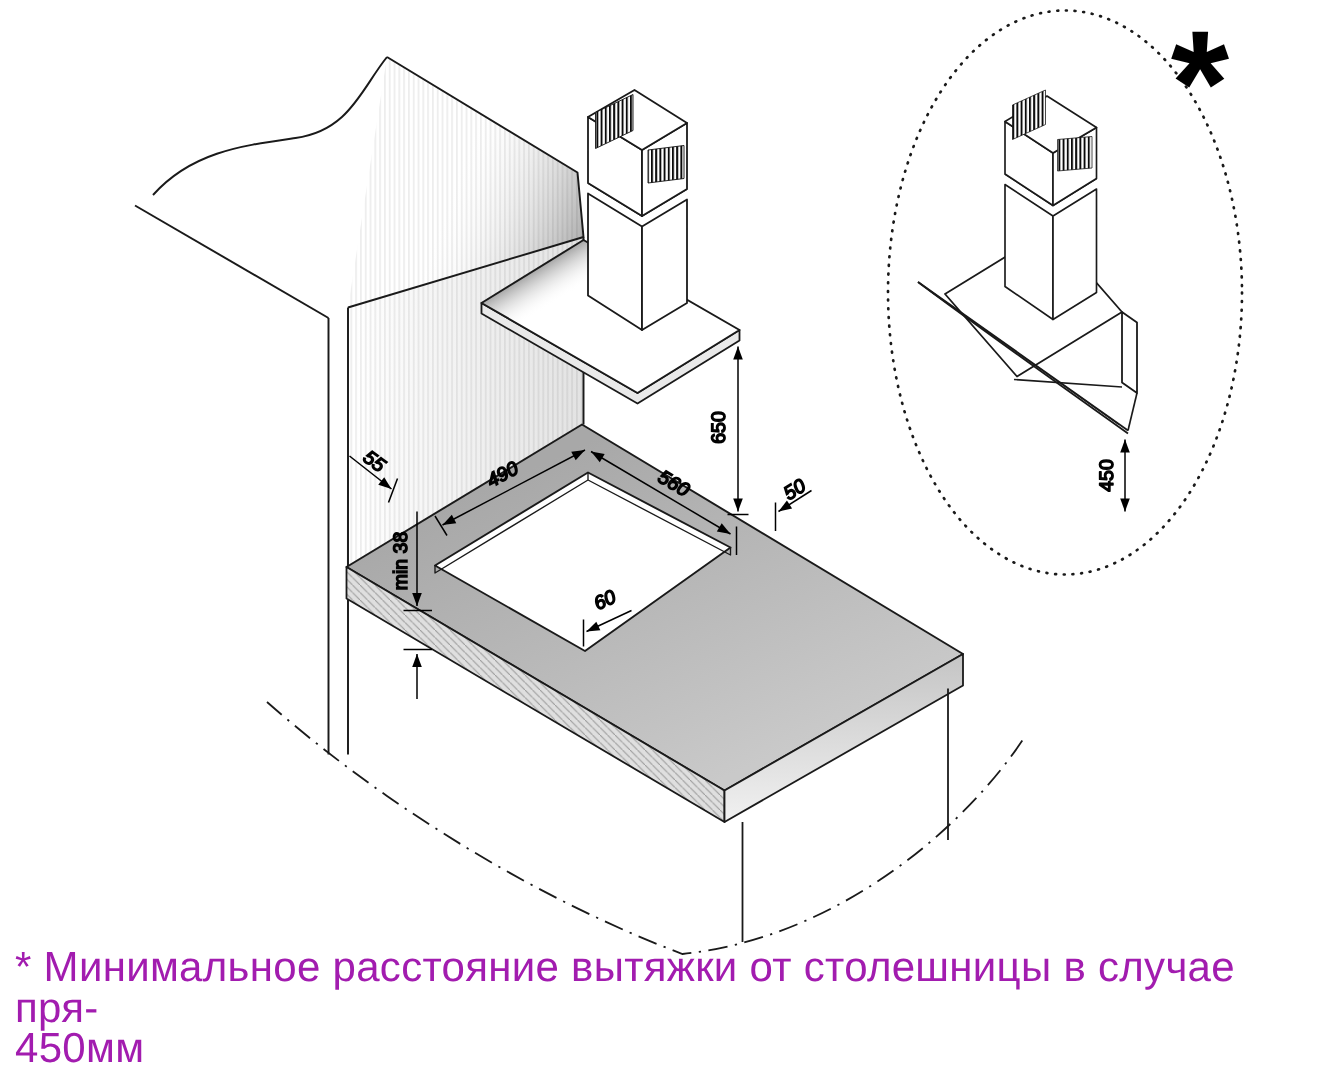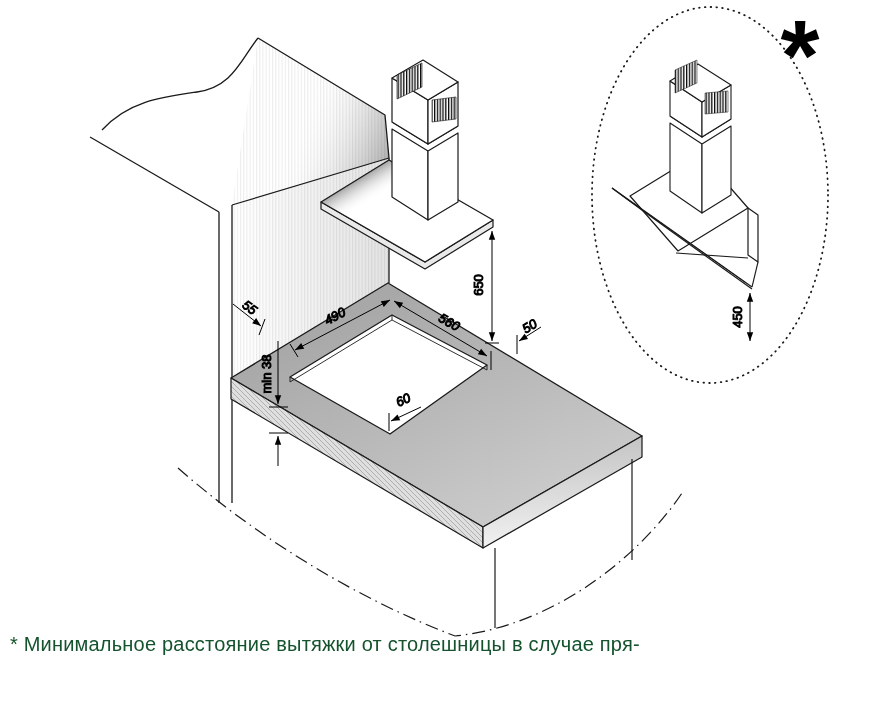--- a/index.html
+++ b/index.html
@@ -1,20 +1,20 @@
 <!DOCTYPE html>
 <html><head>
 <meta charset="utf-8">
 <style>
   html,body{margin:0;padding:0;background:#fff;}
   .stage{position:relative;width:878px;height:715px;background:#ffffff;overflow:hidden;
          font-family:"Liberation Sans",sans-serif;}
   .stage svg{position:absolute;left:0;top:0;}
   .caption{position:absolute;left:10px;top:631px;width:862px;
-           font-size:20px;line-height:27px;color:#14532d;letter-spacing:.2px;}
+           font-size:28px;line-height:27px;color:#a21caf;letter-spacing:.2px;}
   .dim-label{font-family:"Liberation Sans",sans-serif;font-size:13px;fill:#111;}
   .dim-italic{font-style:italic;}
   .ast{font-family:"Liberation Sans",sans-serif;font-weight:bold;}
 </style>
 </head>
 <body>
 
 <div class="stage">
 
 <svg width="878" height="715" viewBox="0 0 878 715">
@@ -170,15 +170,16 @@
       <line x1="750" y1="293" x2="750" y2="341" marker-start="url(#ah)" marker-end="url(#ah)"></line>
       <text class="dim-label" text-anchor="middle" transform="translate(742,317) rotate(-90)">450</text>
     </g>
 
     <text class="ast" x="800" y="90" font-size="100" text-anchor="middle" fill="#000">*</text>
   </g>
 </svg>
 
   <div class="caption">
     <div>* Минимальное расстояние вытяжки от столешницы в случае пря-</div>
+    <div>450мм</div>
   </div>
 
 </div>
 
 </body></html>

